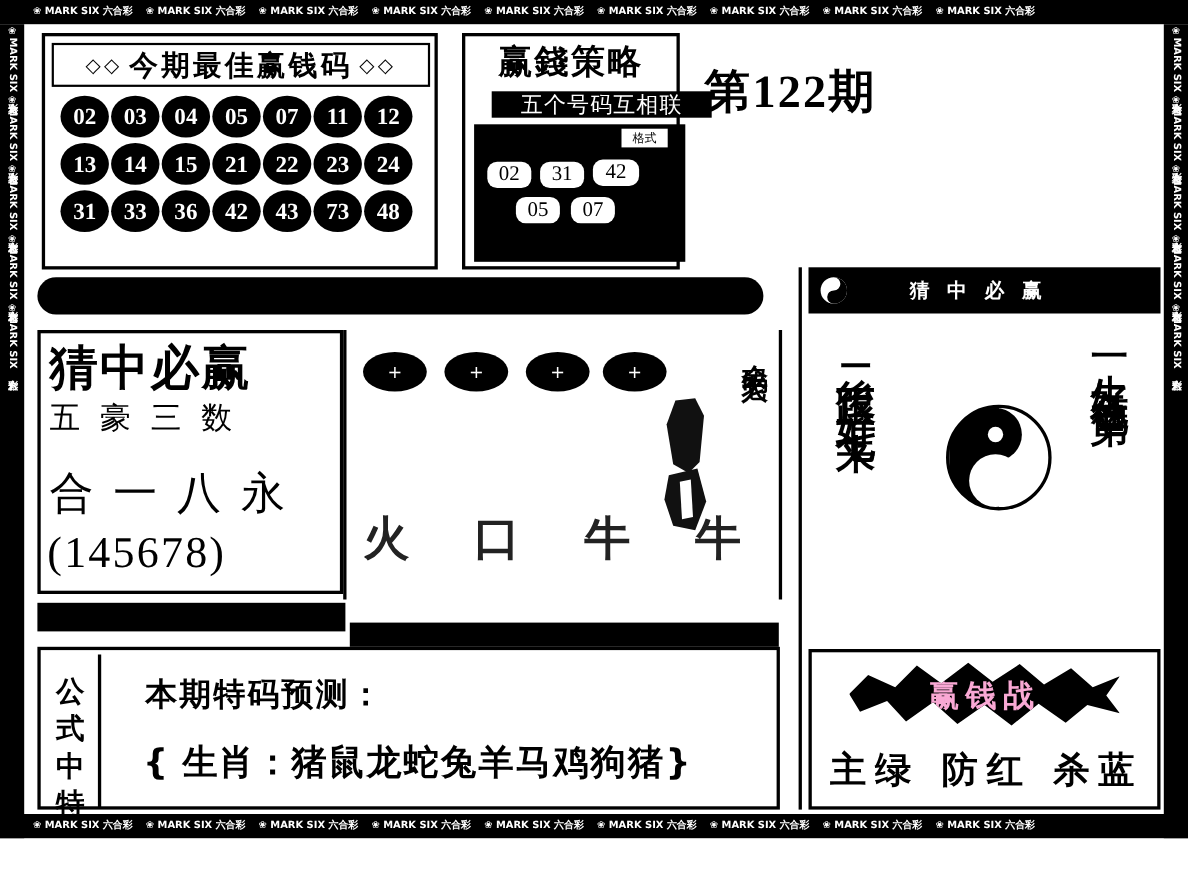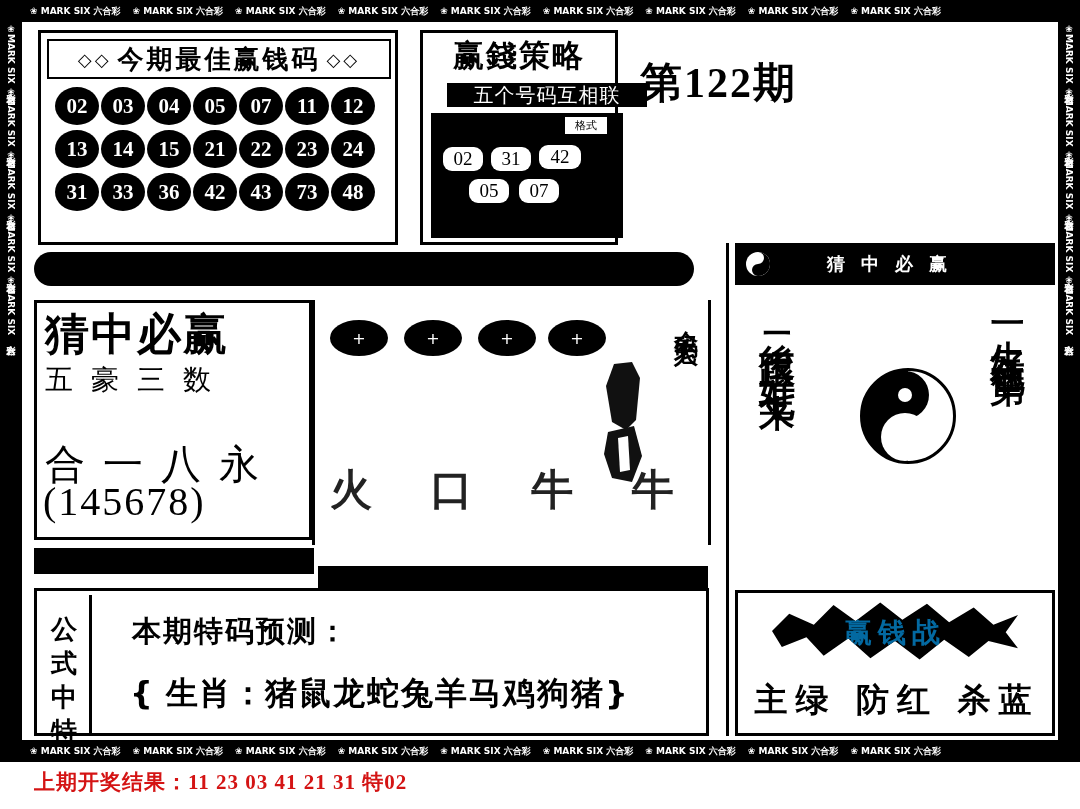--- a/index.html
+++ b/index.html
@@ -85,21 +85,21 @@
 
   
   #bar1{left:34px;top:252px;width:660px;height:34px;border-radius:17px;}
   #bar2{left:34px;top:548px;width:280px;height:26px;}
   #bar3{left:318px;top:566px;width:390px;height:28px;}
 
   
   #king{left:34px;top:300px;width:278px;height:240px;}
   #king .l1{position:absolute;left:8px;top:2px;font-size:44px;font-weight:bold;letter-spacing:2px;}
   #king .l2{position:absolute;left:8px;top:58px;font-size:28px;letter-spacing:18px;font-family:Liberation Serif, serif;}
-  #king .l3{position:absolute;left:8px;top:118px;font-size:40px;letter-spacing:18px;font-family:"DejaVu Sans",sans-serif;margin-top:16px;}
+  #king .l3{position:absolute;left:8px;top:118px;font-size:40px;letter-spacing:18px;font-family:"DejaVu Sans",sans-serif;}
   #king .l4{position:absolute;left:6px;top:175px;font-size:40px;font-family:"Liberation Serif",serif;letter-spacing:2px;}
 
   
   .coin{
     position:absolute;width:58px;height:36px;border-radius:50%;background:#000;color:#fff;
     display:flex;align-items:center;justify-content:center;font-size:16px;
   }
   #midtxt{position:absolute;left:330px;top:378px;font-size:44px;font-weight:bold;letter-spacing:22px;}
   #midtxt2{position:absolute;left:330px;top:462px;font-size:42px;font-weight:bold;letter-spacing:22px;color:#222;}
 
@@ -147,21 +147,21 @@
   #result .lab{color:#d41414;}
 
   .starburst{
     width:100%;height:100%;
     background:#000;
     clip-path:polygon(0% 50%,7% 22%,17% 40%,25% 8%,34% 34%,44% 4%,53% 32%,63% 6%,72% 36%,82% 12%,90% 40%,100% 24%,95% 52%,100% 78%,88% 66%,80% 92%,70% 64%,60% 96%,50% 66%,40% 94%,31% 62%,21% 90%,14% 60%,4% 76%);
     position:relative;
   }
   .starburst .inner{
     position:absolute;left:0;top:14px;width:100%;text-align:center;
-    color:#0369a1;font-size:28px;font-weight:bold;letter-spacing:6px;
+    color:#f9a8d4;font-size:28px;font-weight:bold;letter-spacing:6px;
   }
 </style>
 </head>
 <body>
 
 <div class="page">
 
   <div class="bandh" style="top:0">
     <span>❀ MARK SIX 六合彩</span><span>❀ MARK SIX 六合彩</span><span>❀ MARK SIX 六合彩</span><span>❀ MARK SIX 六合彩</span><span>❀ MARK SIX 六合彩</span><span>❀ MARK SIX 六合彩</span><span>❀ MARK SIX 六合彩</span><span>❀ MARK SIX 六合彩</span><span>❀ MARK SIX 六合彩</span>
   </div>
@@ -284,17 +284,14 @@
   </div>
 
   <div class="box" id="br"></div>
   <div id="brStar">
     <div class="starburst">
       <div class="inner">赢钱战</div>
     </div>
   </div>
   <div id="brTxt">主绿 防红 杀蓝</div>
 
-  <div id="result">
-    <span class="lab">上期开奖结果：</span><span>11 23 03 41 21 31</span>&nbsp;<span>特</span><span>02</span>
-  </div>
 
 </div>
 
 </body></html>

